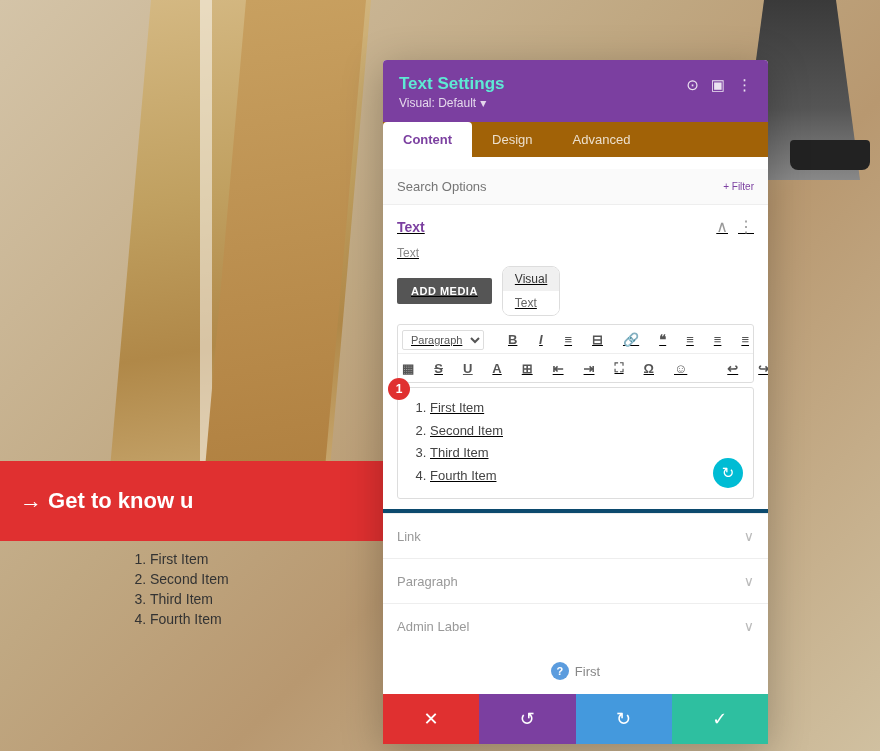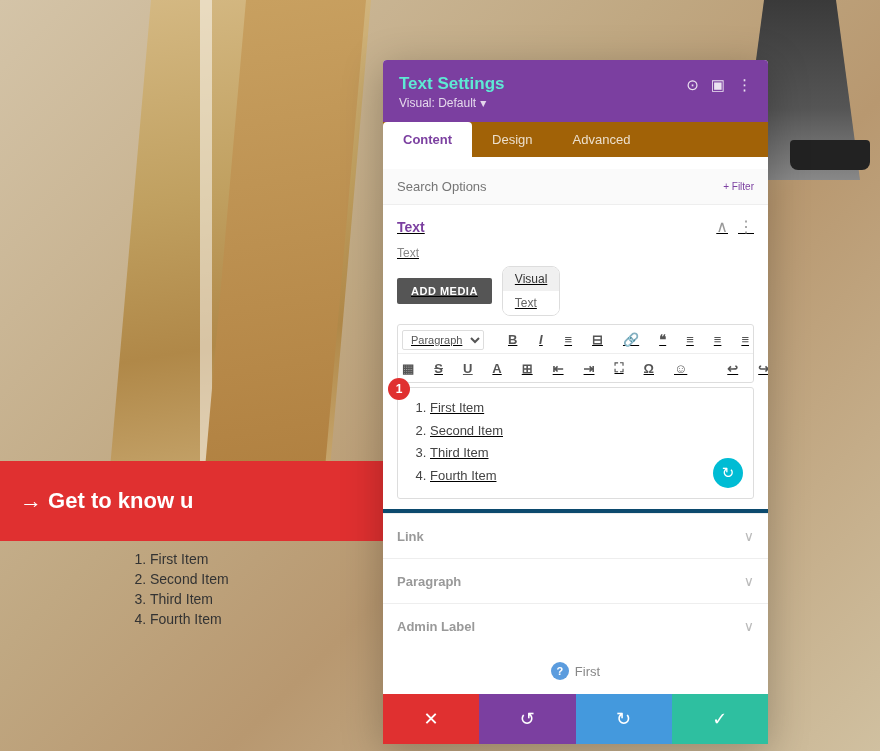--- a/index.html
+++ b/index.html
@@ -349,21 +349,20 @@
       padding: 14px;
       display: flex;
       justify-content: space-between;
       align-items: center;
       cursor: pointer;
     }
 
     .collapsible-label {
       font-size: 13px;
       color: #999;
-      font-weight: bold;
     }
 
     .collapsible-arrow {
       color: #bbb;
       font-size: 14px;
     }
 
     
     .help-row {
       display: flex;

